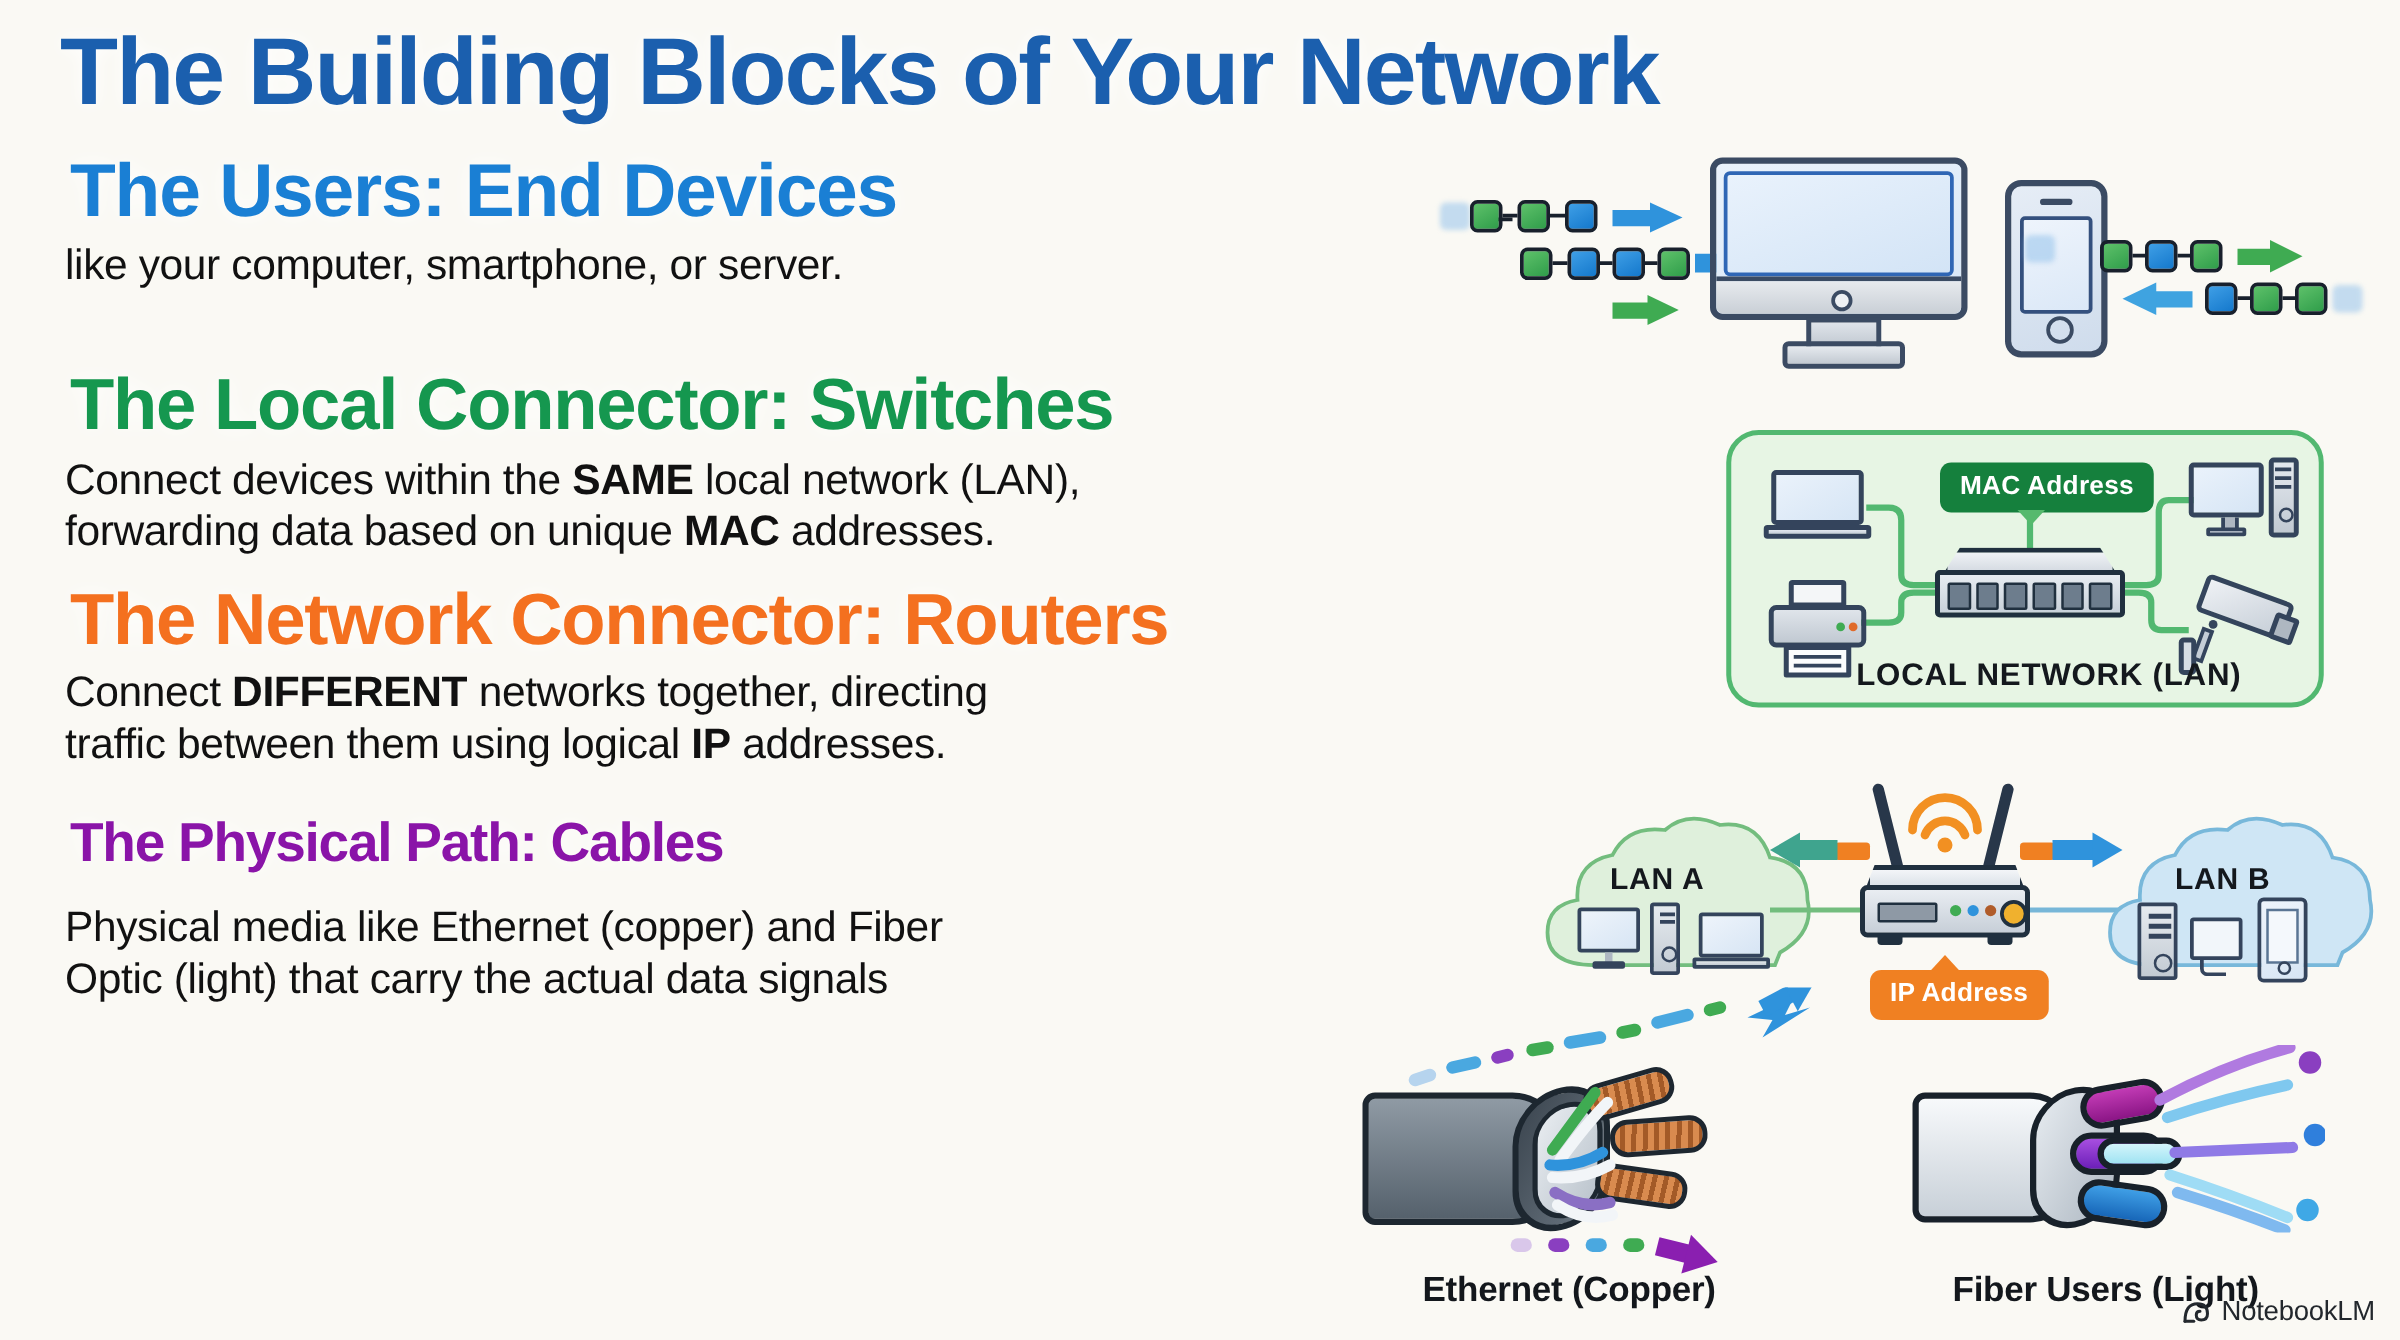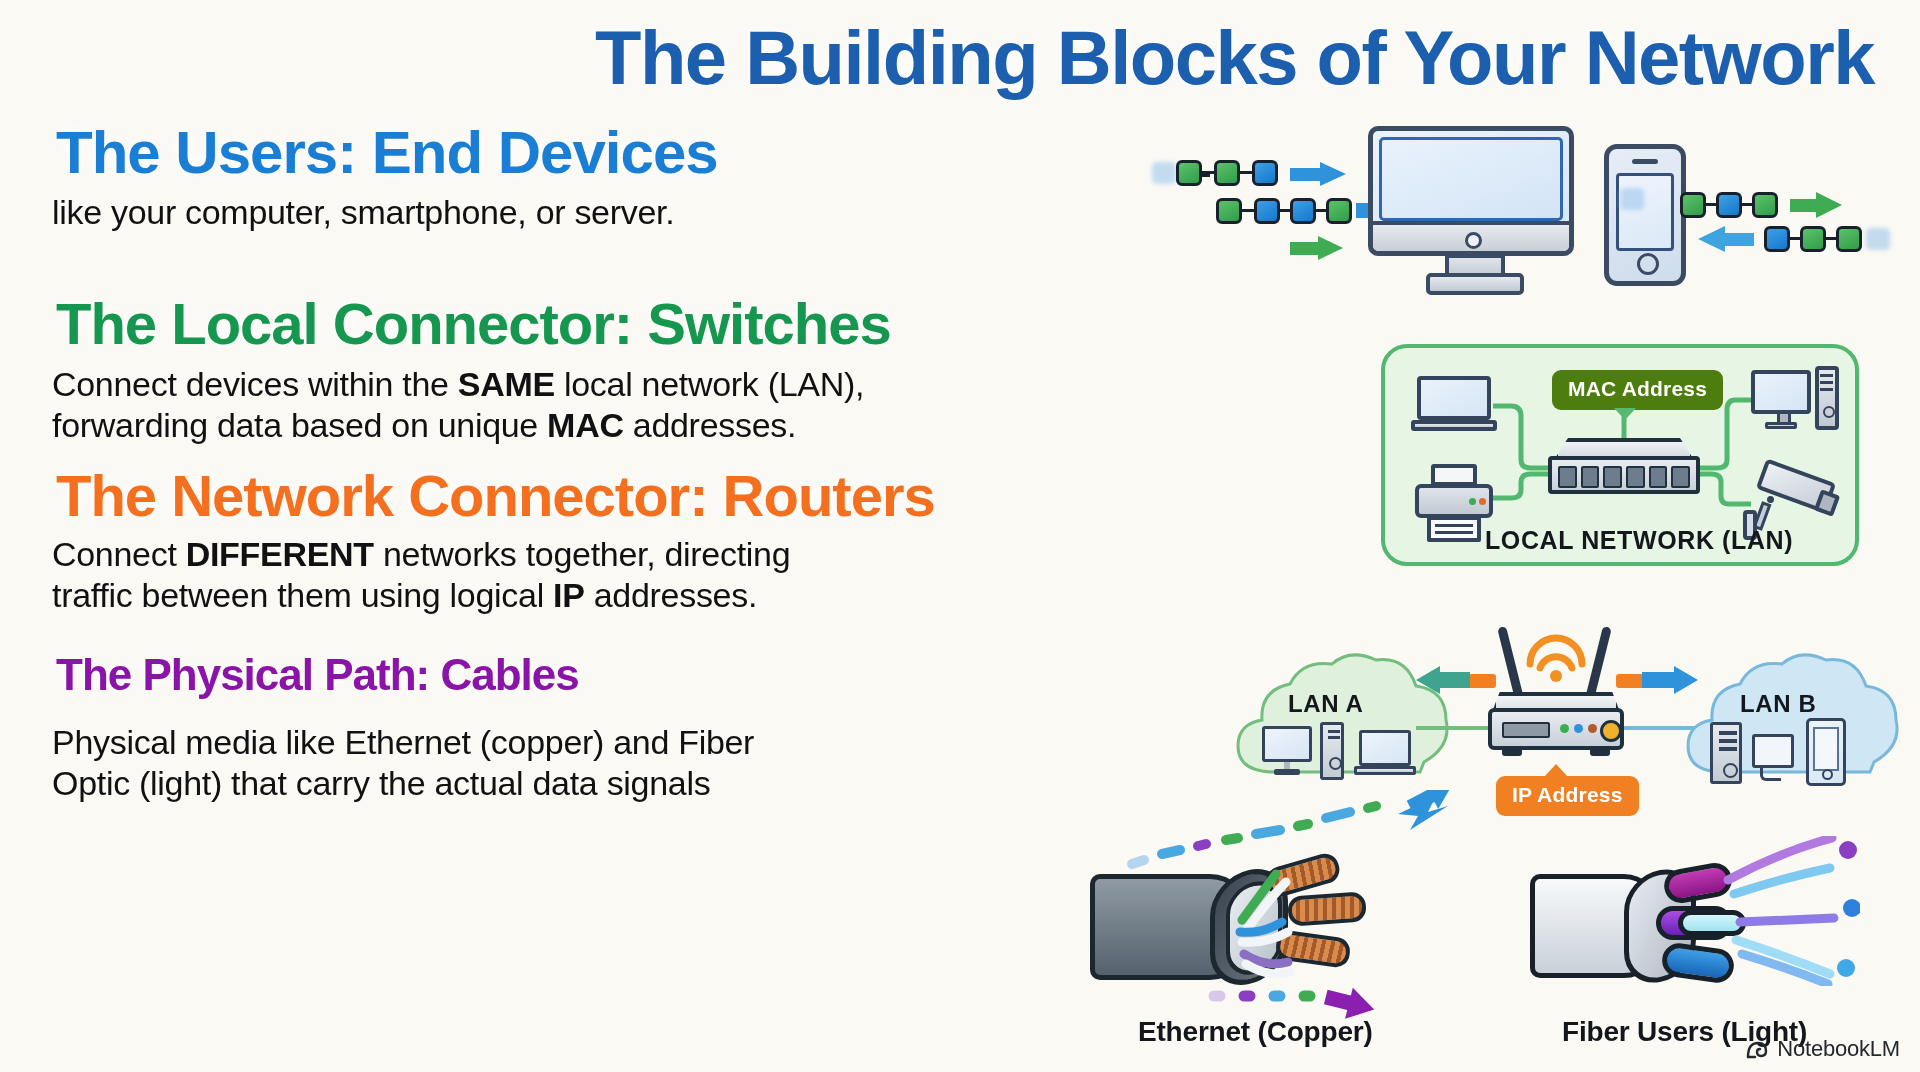--- a/index.html
+++ b/index.html
@@ -13,24 +13,24 @@
     height: 1072px;
     background: #faf9f4;
     overflow: hidden;
     font-family: "Liberation Sans", sans-serif;
     -webkit-font-smoothing: antialiased;
   }
 
   
   .main-title {
     position: absolute;
-    left: 64px;
+    left: 48px;
     top: 14px;
     width: 1810px;
-    text-align: right;
+    text-align: left;
     font-size: 76px;
     font-weight: 700;
     letter-spacing: -1.5px;
     color: #1b5fae;
     text-shadow: 0 0 14px rgba(255,255,255,0.95);
     white-space: nowrap;
   }
 
   .sec-head {
     position: absolute;
@@ -172,21 +172,21 @@
   .badge {
     position: absolute;
     color: #ffffff;
     font-weight: 700;
     font-size: 21px;
     letter-spacing: 0.2px;
     padding: 7px 16px 9px 16px;
     border-radius: 9px;
     white-space: nowrap;
   }
-  .badge.green { background: #4d7c0f; }
+  .badge.green { background: #15803d; }
   .badge.orange { background: #f08022; }
   .badge-tail {
     position: absolute;
     width: 0; height: 0;
   }
   .lan-caption {
     position: absolute;
     font-weight: 700;
     font-size: 25px;
     letter-spacing: 0.6px;

